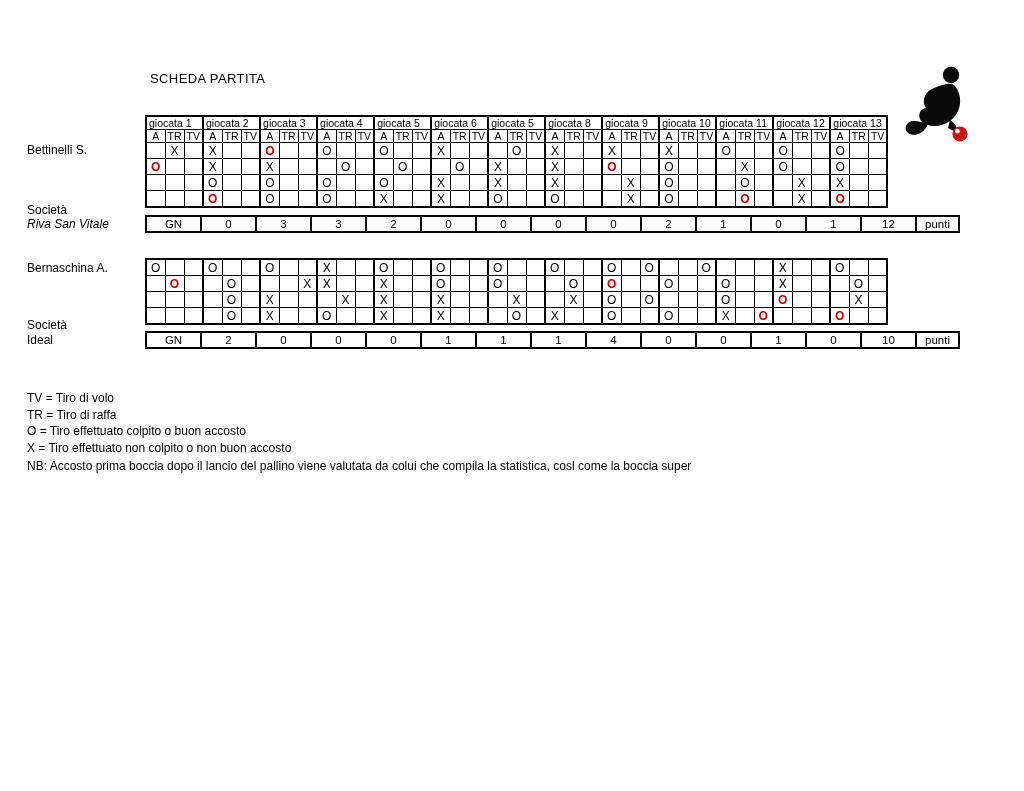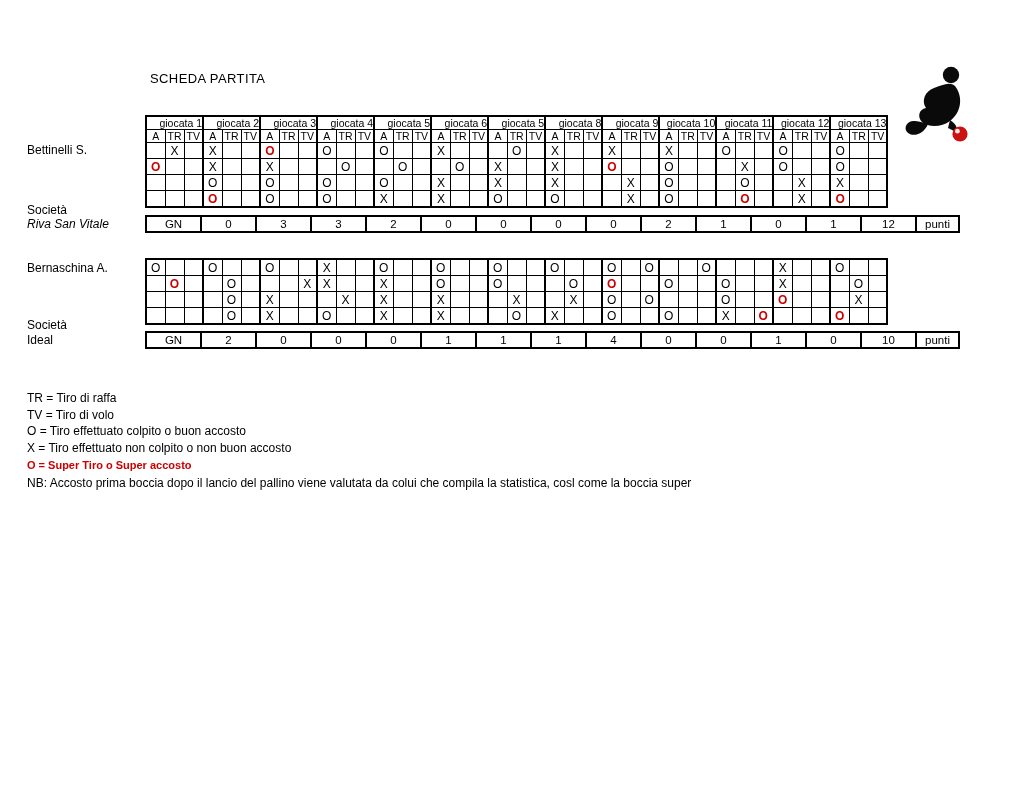--- a/index.html
+++ b/index.html
@@ -6,21 +6,21 @@
   .page{position:relative;width:1024px;height:791px;background:#fff;overflow:hidden;
         font-family:"Liberation Sans",sans-serif;color:#000;}
   .abs{position:absolute;}
   .title{font-size:13px;letter-spacing:.4px;}
   .lbl{font-size:12px;white-space:nowrap;}
 
   
   table.grid{border-collapse:collapse;table-layout:fixed;border:2px solid #000;}
   table.grid td,table.grid th{border:1px solid #000;padding:0;height:15px;
       text-align:center;vertical-align:middle;font-size:11px;overflow:hidden;white-space:nowrap;}
-  table.grid th.gname{font-weight:normal;font-size:10.5px;text-align:right;
+  table.grid th.gname{font-weight:normal;font-size:10.5px;text-align:left;
       padding-left:2px;height:11px;}
   table.grid td.sub{font-size:10.5px;height:11px;}
   table.grid .gstart{border-left:2px solid #000;}
   table.grid td.mark{font-size:12px;}
   .red{color:#cc0000;font-weight:bold;}
 
   
   table.score{border-collapse:collapse;table-layout:fixed;border:2px solid #000;}
   table.score td{border:2px solid #000;padding:0;height:14px;text-align:center;
       vertical-align:middle;font-size:11.5px;white-space:nowrap;}
@@ -578,21 +578,20 @@
             <td style="width: 53px;">1</td>
             <td style="width: 53px;">0</td>
             <td style="width: 53px;">10</td>
             <td style="width: 41px;">punti</td>
           </tr>
         </tbody>
       </table>
     </div>
 
   <div class="abs legend" style="left:27px;top:391px;width:680px;">
+    <div class="item">TV = Tiro di volo</div>
     <div class="item">TR = Tiro di raffa</div>
-    <div class="item">TV = Tiro di volo</div>
     <div class="item">O = Tiro effettuato colpito o buon accosto</div>
     <div class="item">X = Tiro effettuato non colpito o non buon accosto</div>
-    <div class="super">O = Super Tiro o Super accosto</div>
     <div class="nb">NB: Accosto prima boccia dopo il lancio del pallino viene valutata da colui che compila la statistica, cosl come la boccia super</div>
   </div>
 
 </div>
 
 </body></html>

